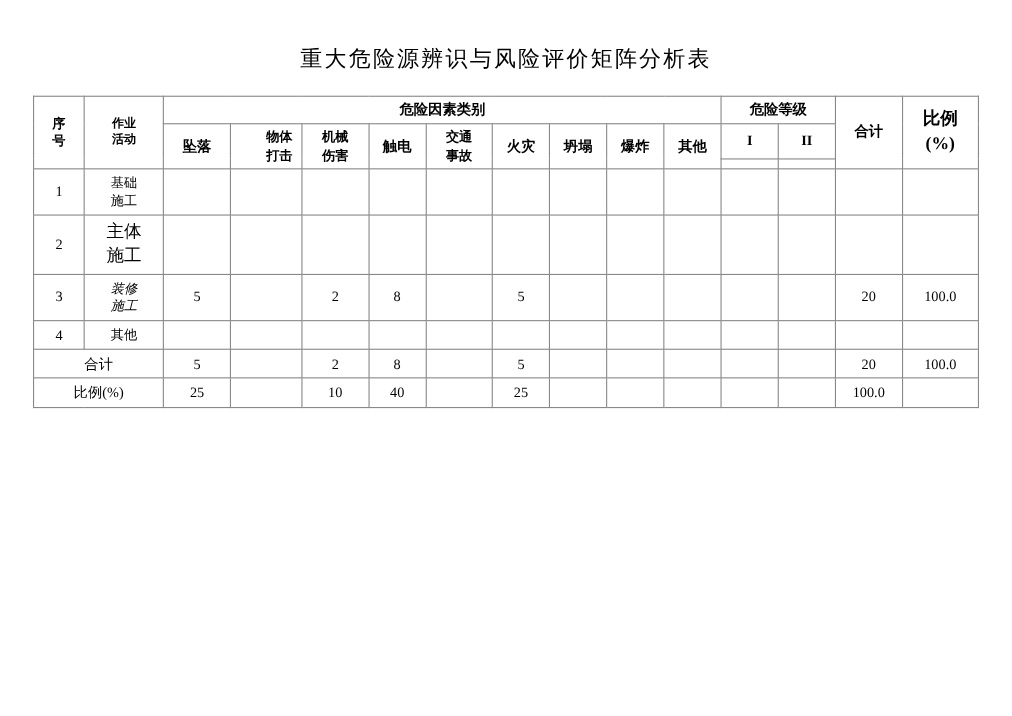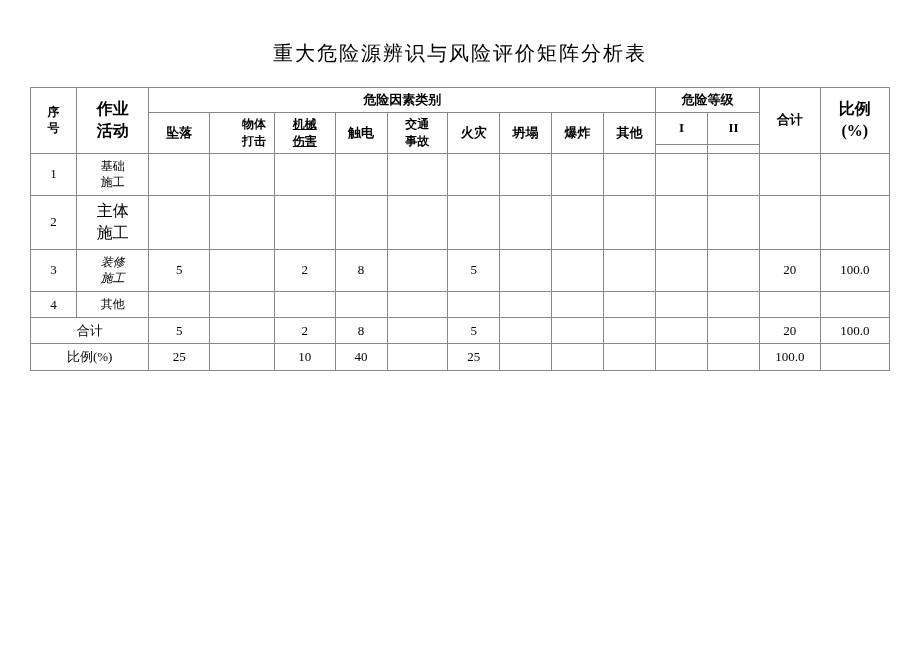--- a/index.html
+++ b/index.html
@@ -71,31 +71,31 @@
     <col class="col-other">
     <col class="col-level1">
     <col class="col-level2">
     <col class="col-total">
     <col class="col-ratio">
   </colgroup>
   <thead>
 
     <tr>
       <th rowspan="3" style="font-size:12px;">序<br>号</th>
-      <th rowspan="3" style="font-size:16px;">作业<br>活动</th>
+      <th rowspan="3" style="font-size:11px;">作业<br>活动</th>
       <th colspan="9">危险因素类别</th>
       <th colspan="2" class="purple-header">危险等级</th>
       <th rowspan="3">合计</th>
       <th rowspan="3" style="font-size:16px;">比例<br>(%)</th>
     </tr>
 
     <tr>
       <th rowspan="2">坠落</th>
       <th rowspan="2" style="font-size:12px;padding-left:28px;">物体<br>打击</th>
-      <th rowspan="2" style="font-size:12px;text-decoration:underline;">机械<br>伤害</th>
+      <th rowspan="2" style="font-size:12px;">机械<br>伤害</th>
       <th rowspan="2">触电</th>
       <th rowspan="2" style="font-size:12px;">交通<br>事故</th>
       <th rowspan="2">火灾</th>
       <th rowspan="2">坍塌</th>
       <th rowspan="2">爆炸</th>
       <th rowspan="2">其他</th>
       <th class="purple-header">I</th>
       <th class="purple-header">II</th>
     </tr>
     <tr>

